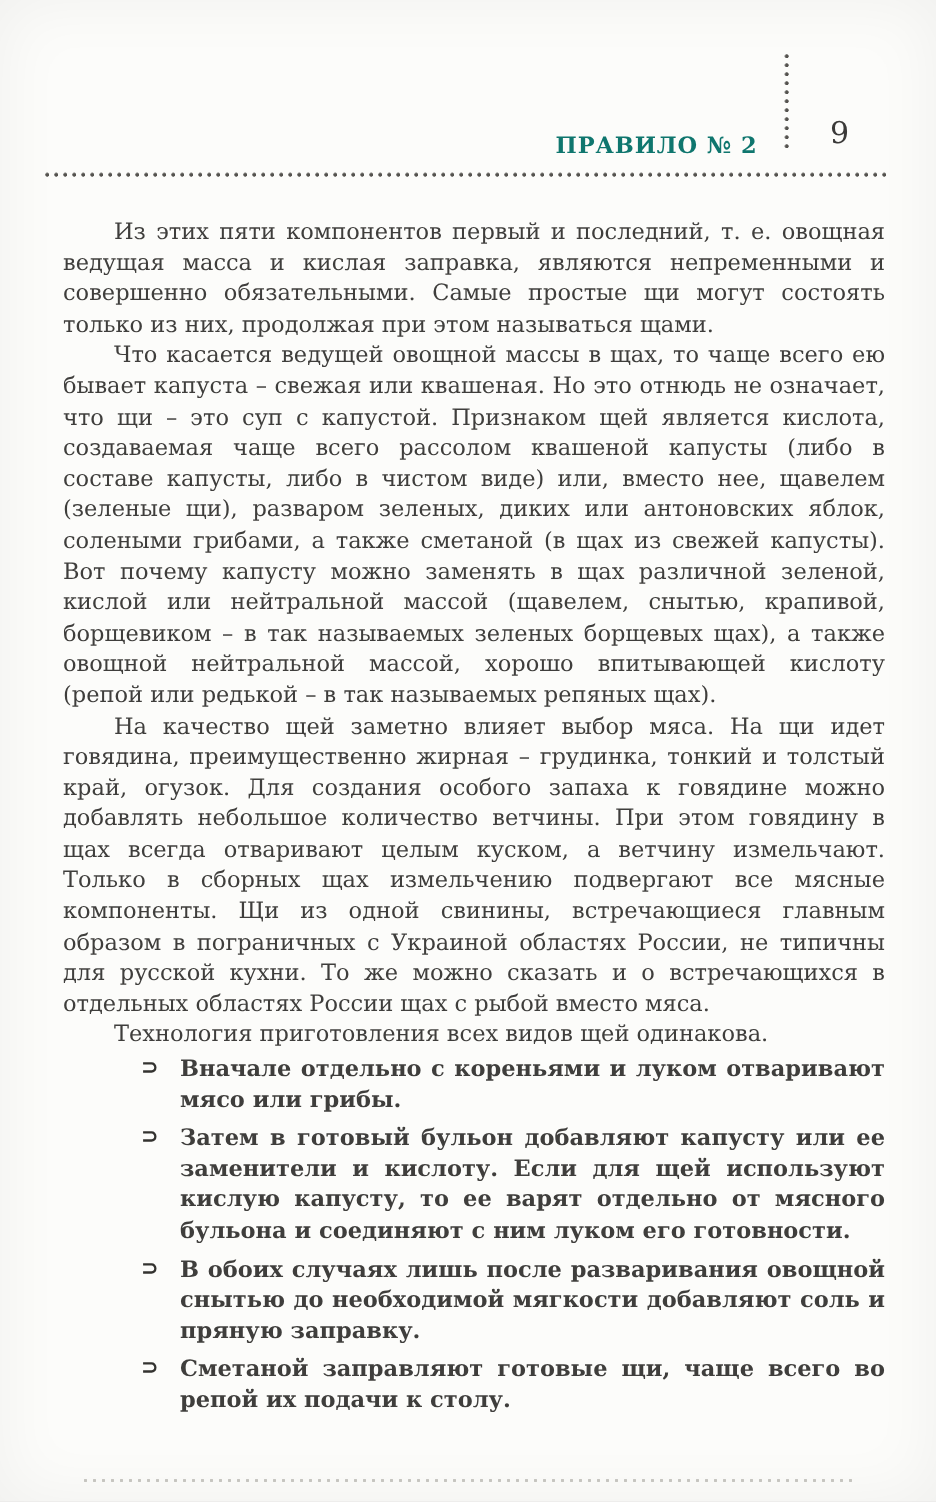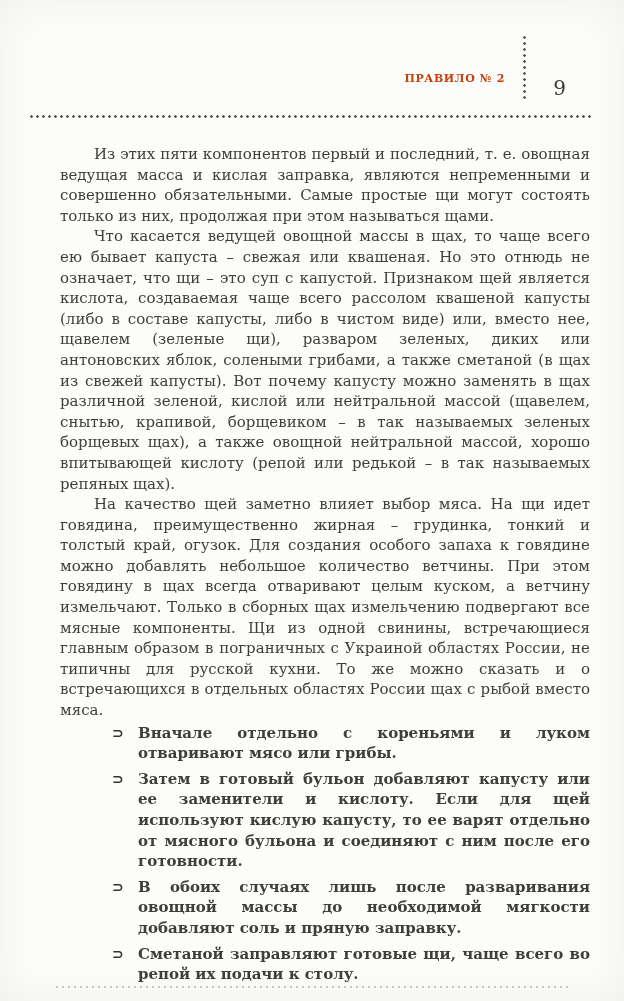--- a/index.html
+++ b/index.html
@@ -21,25 +21,25 @@
   }
   
   .header-row {
     position: relative;
     height: 118px;
     box-sizing: border-box;
   }
   .header-title {
     position: absolute;
     right: 119px;
-    bottom: 33px;
-    font-size: 11px;
+    bottom: 12px;
+    font-size: 15px;
     font-weight: bold;
     letter-spacing: 0.6px;
-    color: #c2410c;
+    color: #0f766e;
     white-space: nowrap;
   }
   .vdots {
     position: absolute;
     right: 98px;
     bottom: 18px;
     width: 3px;
     height: 64px;
     background-image: radial-gradient(circle at 1.5px 1.5px, #55534f 1.1px, transparent 1.5px);
     background-size: 3px 6px;
@@ -61,21 +61,20 @@
     background-image: radial-gradient(circle at 1.5px 1.5px, #55534f 1.1px, transparent 1.5px);
     background-size: 6px 3px;
     background-repeat: repeat-x;
   }
   
   .body-text {
     padding: 26px 34px 0 42px;
     font-size: 15px;
     line-height: 20.6px;
     text-align: justify;
-    margin-left: 18px;
   }
   .body-text p {
     margin: 0;
     text-indent: 34px;
   }
   
   .bullets {
     list-style: none;
     margin: 2px 0 0 0;
     padding: 0 0 0 52px;
@@ -122,33 +121,34 @@
       <span class="vdots"></span>
       <span class="page-num">9</span>
       <span class="hrule"></span>
     </div>
   </header>
 
   <main class="body-text">
     <p>Из этих пяти компонентов первый и последний, т. е. овощная ведущая масса и кислая заправка, являются непременными и совершенно обязательными. Самые простые щи могут состоять только из них, продолжая при этом называться щами.</p>
     <p>Что касается ведущей овощной массы в щах, то чаще всего ею бывает капуста – свежая или квашеная. Но это отнюдь не означает, что щи – это суп с капустой. Признаком щей является кислота, создаваемая чаще всего рассолом квашеной капусты (либо в составе капусты, либо в чистом виде) или, вместо нее, щавелем (зеленые щи), разваром зеленых, диких или антоновских яблок, солеными грибами, а также сметаной (в щах из свежей капусты). Вот почему капусту можно заменять в щах различной зеленой, кислой или нейтральной массой (щавелем, снытью, крапивой, борщевиком – в так называемых зеленых борщевых щах), а также овощной нейтральной массой, хорошо впитывающей кислоту (репой или редькой – в так называемых репяных щах).</p>
     <p>На качество щей заметно влияет выбор мяса. На щи идет говядина, преимущественно жирная – грудинка, тонкий и толстый край, огузок. Для создания особого запаха к говядине можно добавлять небольшое количество ветчины. При этом говядину в щах всегда отваривают целым куском, а ветчину измельчают. Только в сборных щах измельчению подвергают все мясные компоненты. Щи из одной свинины, встречающиеся главным образом в пограничных с Украиной областях России, не типичны для русской кухни. То же можно сказать и о встречающихся в отдельных областях России щах с рыбой вместо мяса.</p>
+    <p>Технология приготовления всех видов щей одинакова.</p>
 
     <ul class="bullets">
       <li>
         <span class="bullet">⊃</span>
         <span class="bullet-text">Вначале отдельно с кореньями и луком отваривают мясо или грибы.</span>
       </li>
       <li>
         <span class="bullet">⊃</span>
-        <span class="bullet-text">Затем в готовый бульон добавляют капусту или ее заменители и кислоту. Если для щей используют кислую капусту, то ее варят отдельно от мясного бульона и соединяют с ним после его готовности.</span>
+        <span class="bullet-text">Затем в готовый бульон добавляют капусту или ее заменители и кислоту. Если для щей используют кислую капусту, то ее варят отдельно от мясного бульона и соединяют с ним луком его готовности.</span>
       </li>
       <li>
         <span class="bullet">⊃</span>
-        <span class="bullet-text">В обоих случаях лишь после разваривания овощной массы до необходимой мягкости добавляют соль и пряную заправку.</span>
+        <span class="bullet-text">В обоих случаях лишь после разваривания овощной снытью до необходимой мягкости добавляют соль и пряную заправку.</span>
       </li>
       <li>
         <span class="bullet">⊃</span>
         <span class="bullet-text">Сметаной заправляют готовые щи, чаще всего во репой их подачи к столу.</span>
       </li>
     </ul>
   </main>
 
   <div class="frule"></div>
 

